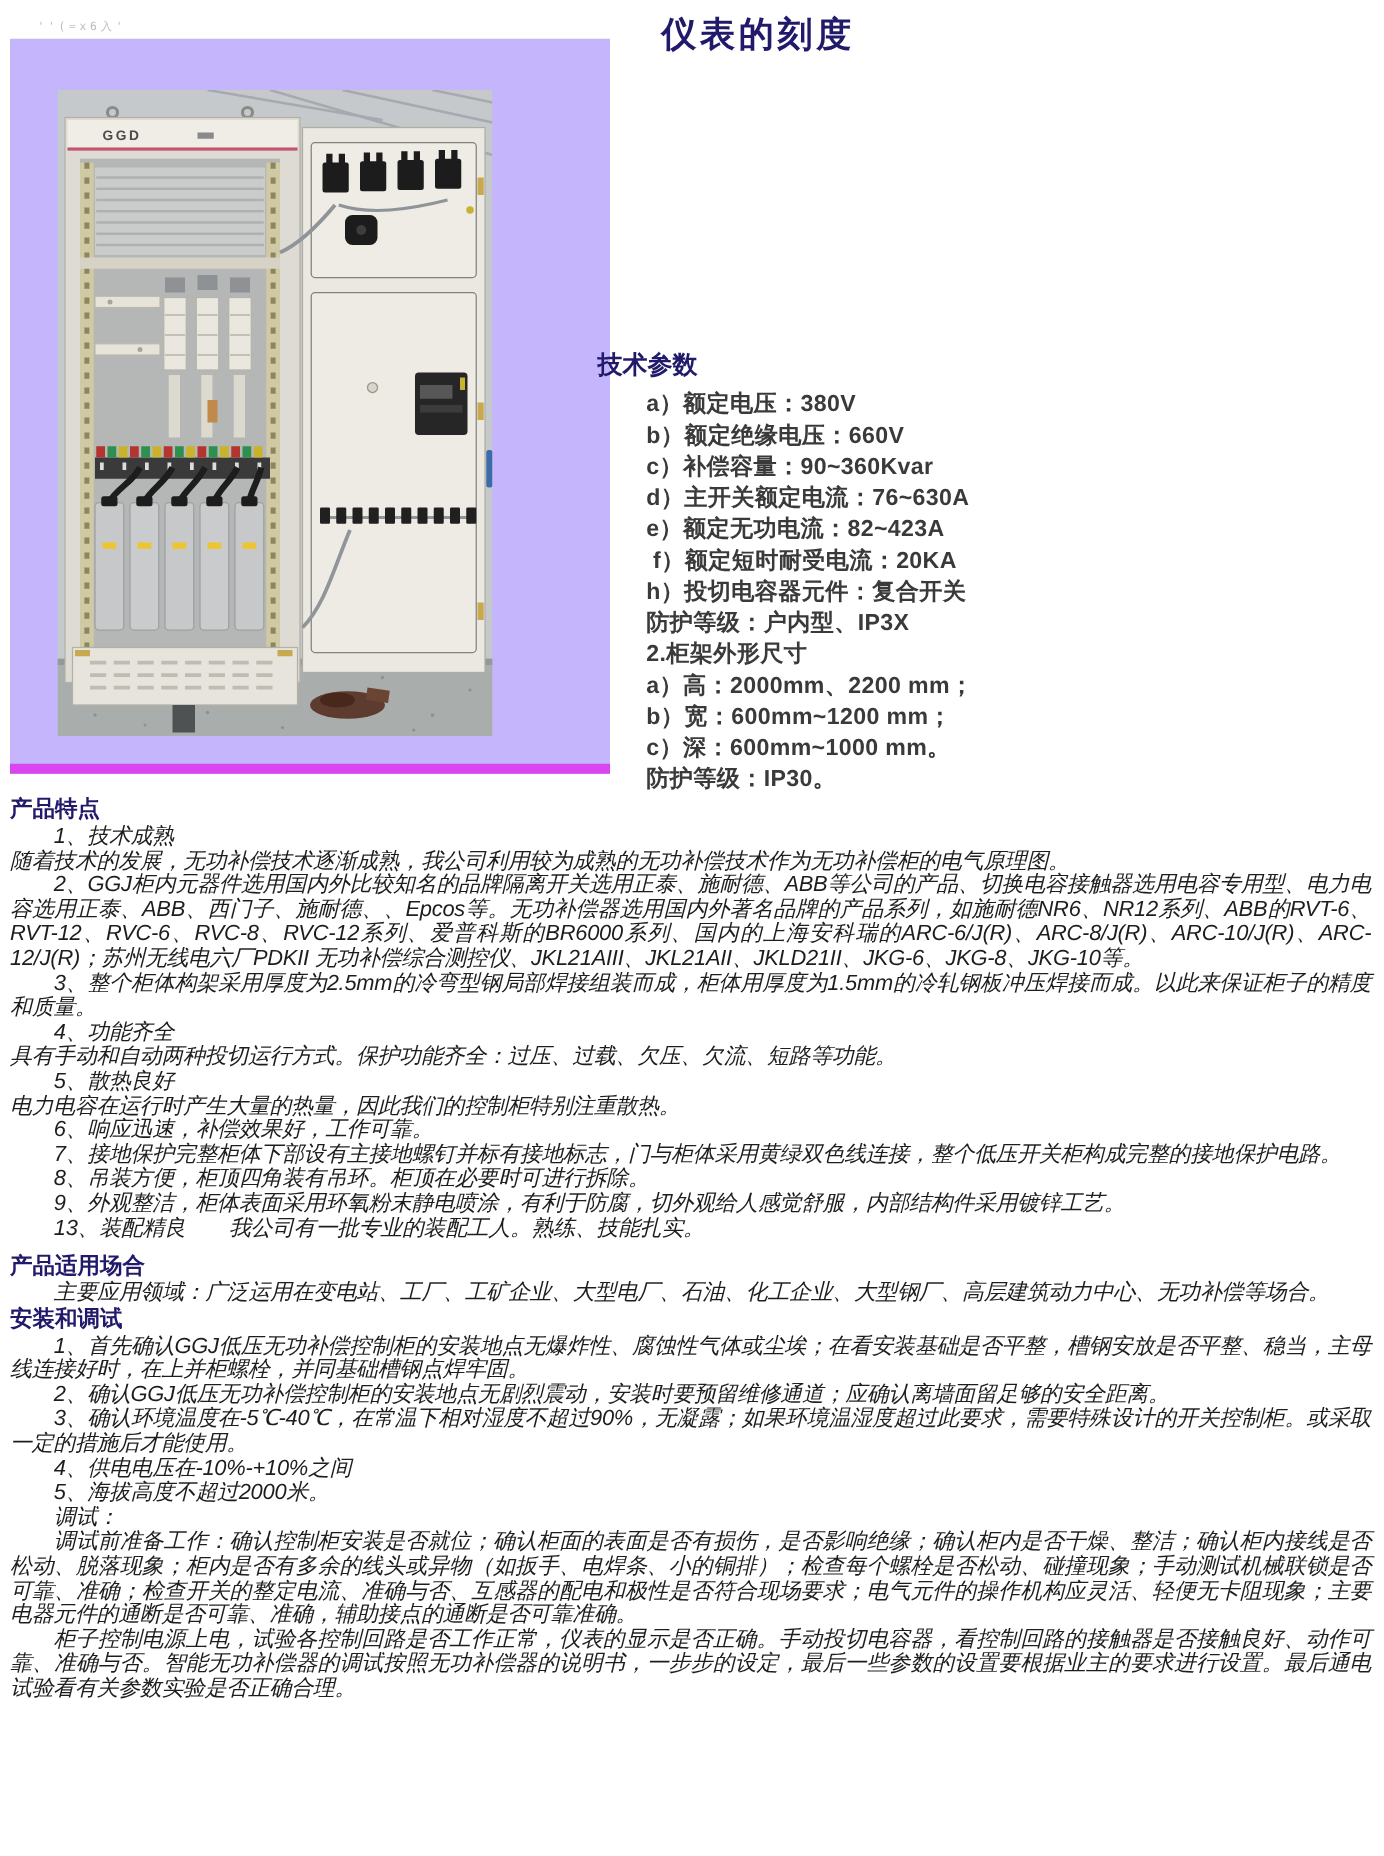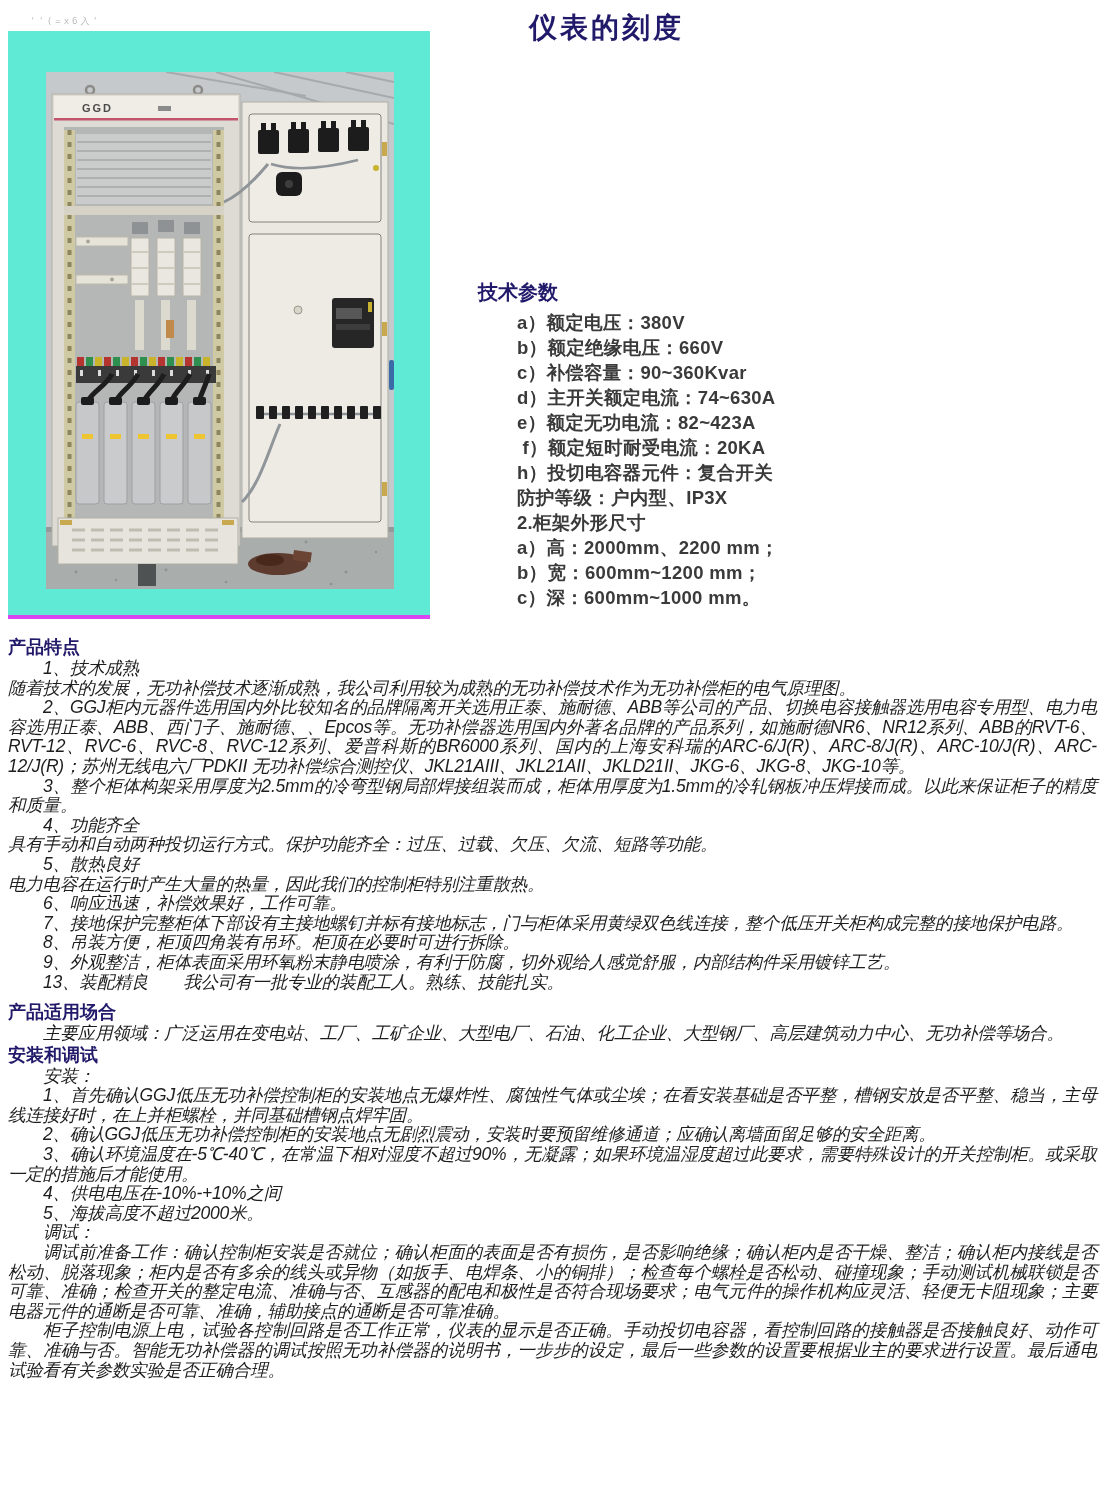--- a/index.html
+++ b/index.html
@@ -10,22 +10,22 @@
     font-family:"Liberation Sans", sans-serif;
   }
   .corner-marks {
     position:absolute; left:30px; top:15px;
     font-size:9px; color:#bcbcbc; letter-spacing:3px;
     font-family:"DejaVu Sans Mono", monospace;
     text-align:right;
   }
   
   .photo-panel {
-    position:absolute; left:8px; top:31px; width:422px; height:588px;
-    background:#5eead4; border-bottom:4px solid #d946ef;
+    position:absolute; left:8px; top:31px; width:480px; height:588px;
+    background:#c4b5fd; border-bottom:8px solid #d946ef;
   }
   .photo-svg { position:absolute; left:38px; top:41px; display:block; }
 
   
   .right-col { position:absolute; left:445px; top:0; width:658px; }
   .page-title {
     margin:9px 0 0 84px; font-size:28px; letter-spacing:3px;
     color:#211a6a; font-weight:bold;
   }
   .overview-text {
@@ -287,29 +287,30 @@
 <div class="right-col">
   <h1 class="page-title">仪表的刻度</h1>
 </div>
 
 <div class="tech-section">
   <h2 class="tech-heading">技术参数</h2>
   <div class="tech-list">
       <p>a）额定电压：380V</p>
       <p>b）额定绝缘电压：660V</p>
       <p>c）补偿容量：90~360Kvar</p>
-      <p>d）主开关额定电流：74~630A</p>
+      <p>d）主开关额定电流：76~630A</p>
       <p>e）额定无功电流：82~423A</p>
       <p> f）额定短时耐受电流：20KA</p>
       <p>h）投切电容器元件：复合开关</p>
       <p>防护等级：户内型、IP3X</p>
       <p>2.柜架外形尺寸</p>
       <p>a）高：2000mm、2200 mm；</p>
       <p>b）宽：600mm~1200 mm；</p>
       <p>c）深：600mm~1000 mm。</p>
+      <p>防护等级：IP30。</p>
     </div>
 </div>
 
 <div class="sections">
   <h2>产品特点</h2>
   <div class="flow">
       <p class="ind">1、技术成熟</p>
       <p>随着技术的发展，无功补偿技术逐渐成熟，我公司利用较为成熟的无功补偿技术作为无功补偿柜的电气原理图。</p>
       <p class="ind">2、GGJ柜内元器件选用国内外比较知名的品牌隔离开关选用正泰、施耐德、ABB等公司的产品、切换电容接触器选用电容专用型、电力电容选用正泰、ABB、西门子、施耐德、、Epcos等。无功补偿器选用国内外著名品牌的产品系列，如施耐德NR6、NR12系列、ABB的RVT-6、RVT-12、RVC-6、RVC-8、RVC-12系列、爱普科斯的BR6000系列、国内的上海安科瑞的ARC-6/J(R)、ARC-8/J(R)、ARC-10/J(R)、ARC-12/J(R)；苏州无线电六厂PDKII 无功补偿综合测控仪、JKL21AIII、JKL21AII、JKLD21II、JKG-6、JKG-8、JKG-10等。</p>
       <p class="ind">3、整个柜体构架采用厚度为2.5mm的冷弯型钢局部焊接组装而成，柜体用厚度为1.5mm的冷轧钢板冲压焊接而成。以此来保证柜子的精度和质量。</p>
@@ -324,21 +325,20 @@
       <p class="ind">13、装配精良　　我公司有一批专业的装配工人。熟练、技能扎实。</p>
     </div>
 
   <h2 class="spaced">产品适用场合</h2>
   <div class="flow">
       <p class="ind">主要应用领域：广泛运用在变电站、工厂、工矿企业、大型电厂、石油、化工企业、大型钢厂、高层建筑动力中心、无功补偿等场合。</p>
     </div>
 
   <h2>安装和调试</h2>
   <div class="flow">
-      <p class="ind">安装：</p>
       <p class="ind">1、首先确认GGJ低压无功补偿控制柜的安装地点无爆炸性、腐蚀性气体或尘埃；在看安装基础是否平整，槽钢安放是否平整、稳当，主母线连接好时，在上并柜螺栓，并同基础槽钢点焊牢固。</p>
       <p class="ind">2、确认GGJ低压无功补偿控制柜的安装地点无剧烈震动，安装时要预留维修通道；应确认离墙面留足够的安全距离。</p>
       <p class="ind">3、确认环境温度在-5℃-40℃，在常温下相对湿度不超过90%，无凝露；如果环境温湿度超过此要求，需要特殊设计的开关控制柜。或采取一定的措施后才能使用。</p>
       <p class="ind">4、供电电压在-10%-+10%之间</p>
       <p class="ind">5、海拔高度不超过2000米。</p>
       <p class="ind">调试：</p>
       <p class="ind">调试前准备工作：确认控制柜安装是否就位；确认柜面的表面是否有损伤，是否影响绝缘；确认柜内是否干燥、整洁；确认柜内接线是否松动、脱落现象；柜内是否有多余的线头或异物（如扳手、电焊条、小的铜排）；检查每个螺栓是否松动、碰撞现象；手动测试机械联锁是否可靠、准确；检查开关的整定电流、准确与否、互感器的配电和极性是否符合现场要求；电气元件的操作机构应灵活、轻便无卡阻现象；主要电器元件的通断是否可靠、准确，辅助接点的通断是否可靠准确。</p>
       <p class="ind">柜子控制电源上电，试验各控制回路是否工作正常，仪表的显示是否正确。手动投切电容器，看控制回路的接触器是否接触良好、动作可靠、准确与否。智能无功补偿器的调试按照无功补偿器的说明书，一步步的设定，最后一些参数的设置要根据业主的要求进行设置。最后通电试验看有关参数实验是否正确合理。</p>
     </div>
 </div>

